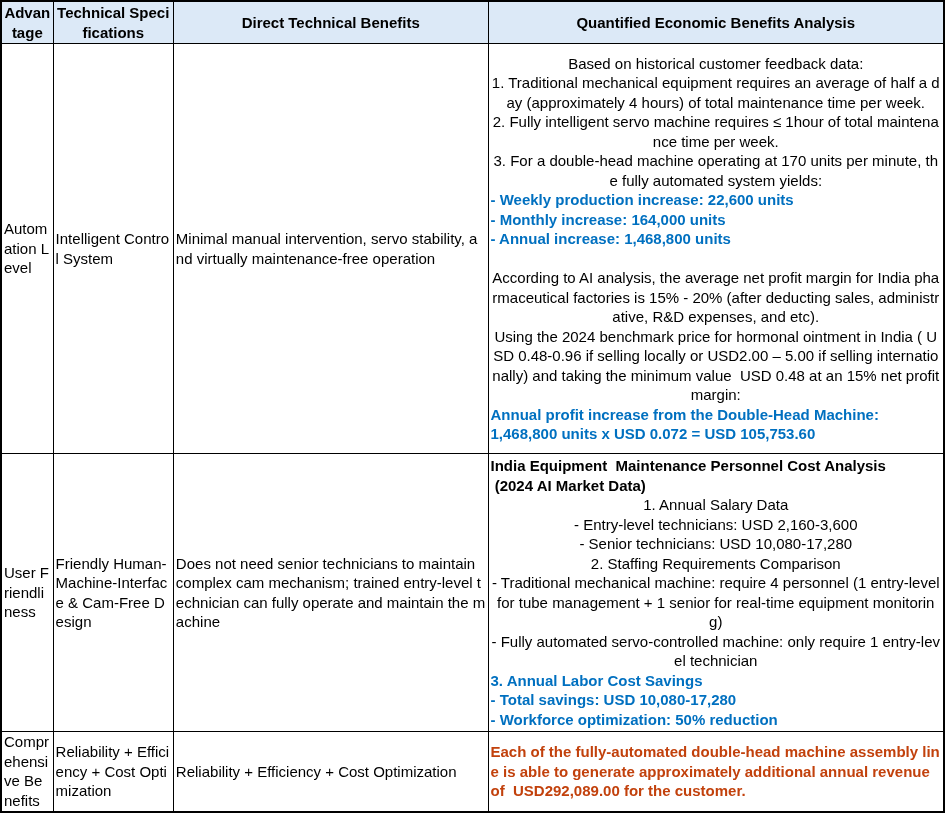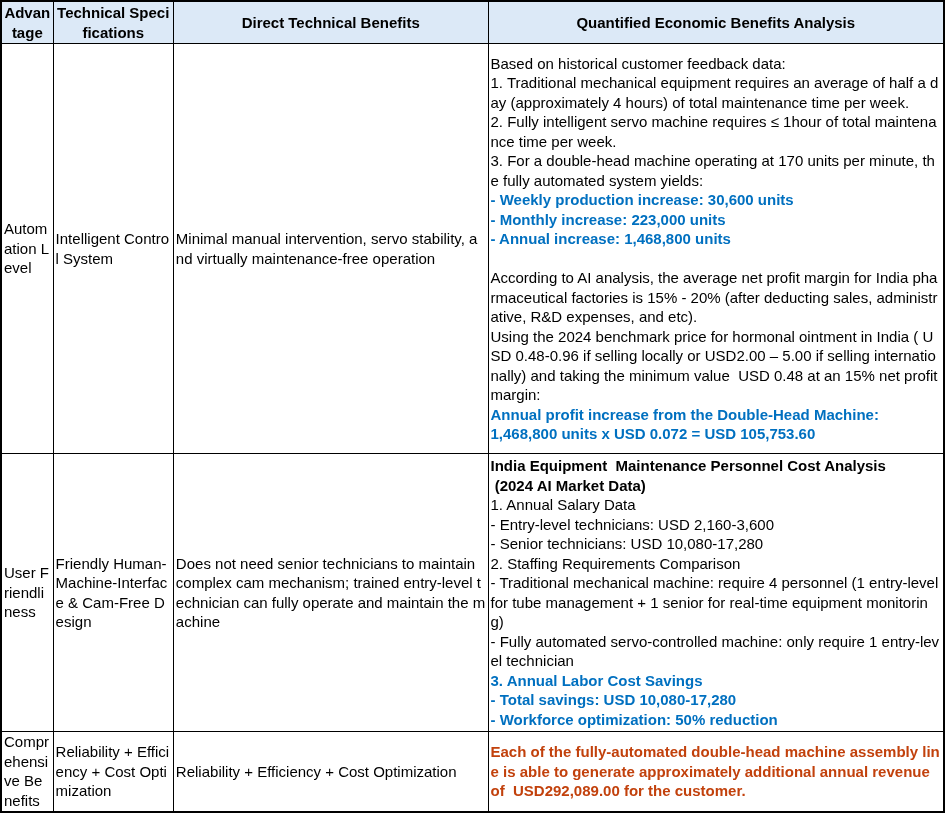--- a/index.html
+++ b/index.html
@@ -23,21 +23,21 @@
   }
   table.benefits th{
     background:#DCE9F7;
     font-weight:bold;
     text-align:center;
     height:41px;
   }
   td.cell-plain{text-align:left;}
   td.cell-analysis{vertical-align:middle;text-align:left;}
   .line{min-height:19.5px;white-space:pre-wrap;word-break:break-all;}
-  .line.normal{color:#000000;font-weight:normal;}
+  .line.normal{color:#000000;font-weight:normal;text-align:center;}
   .line.blue{color:#0070C0;font-weight:bold;}
   .line.bold{color:#000000;font-weight:bold;}
   .line.red{color:#c2410c;font-weight:bold;}
 </style>
 </head>
 <body>
 
 <div class="sheet">
   <table class="benefits">
     <colgroup>
@@ -57,22 +57,22 @@
     <tbody>
       <tr style="height:410px">
         <td class="cell-plain">Automation Level</td>
         <td class="cell-plain">Intelligent Control System</td>
         <td class="cell-plain">Minimal manual intervention, servo stability, and virtually maintenance-free operation</td>
         <td class="cell-analysis">
             <div class="line normal">Based on historical customer feedback data:</div>
             <div class="line normal">1. Traditional mechanical equipment requires an average of half a day (approximately 4 hours) of total maintenance time per week.</div>
             <div class="line normal">2. Fully intelligent servo machine requires ≤ 1hour of total maintenance time per week.</div>
             <div class="line normal">3. For a double-head machine operating at 170 units per minute, the fully automated system yields:</div>
-            <div class="line blue">- Weekly production increase: 30,600 units</div>
-            <div class="line blue">- Monthly increase: 223,000 units</div>
+            <div class="line blue">- Weekly production increase: 22,600 units</div>
+            <div class="line blue">- Monthly increase: 164,000 units</div>
             <div class="line blue">- Annual increase: 1,468,800 units</div>
             <div class="line normal"></div>
             <div class="line normal">According to AI analysis, the average net profit margin for India pharmaceutical factories is 15% - 20% (after deducting sales, administrative, R&amp;D expenses, and etc).</div>
             <div class="line normal">Using the 2024 benchmark price for hormonal ointment in India ( USD 0.48-0.96 if selling locally or USD2.00 – 5.00 if selling internationally) and taking the minimum value  USD 0.48 at an 15% net profit margin:</div>
             <div class="line blue">Annual profit increase from the Double-Head Machine:</div>
             <div class="line blue">1,468,800 units x USD 0.072 = USD 105,753.60</div>
           </td>
       </tr>
       <tr style="height:278px">
         <td class="cell-plain">User Friendliness</td>

